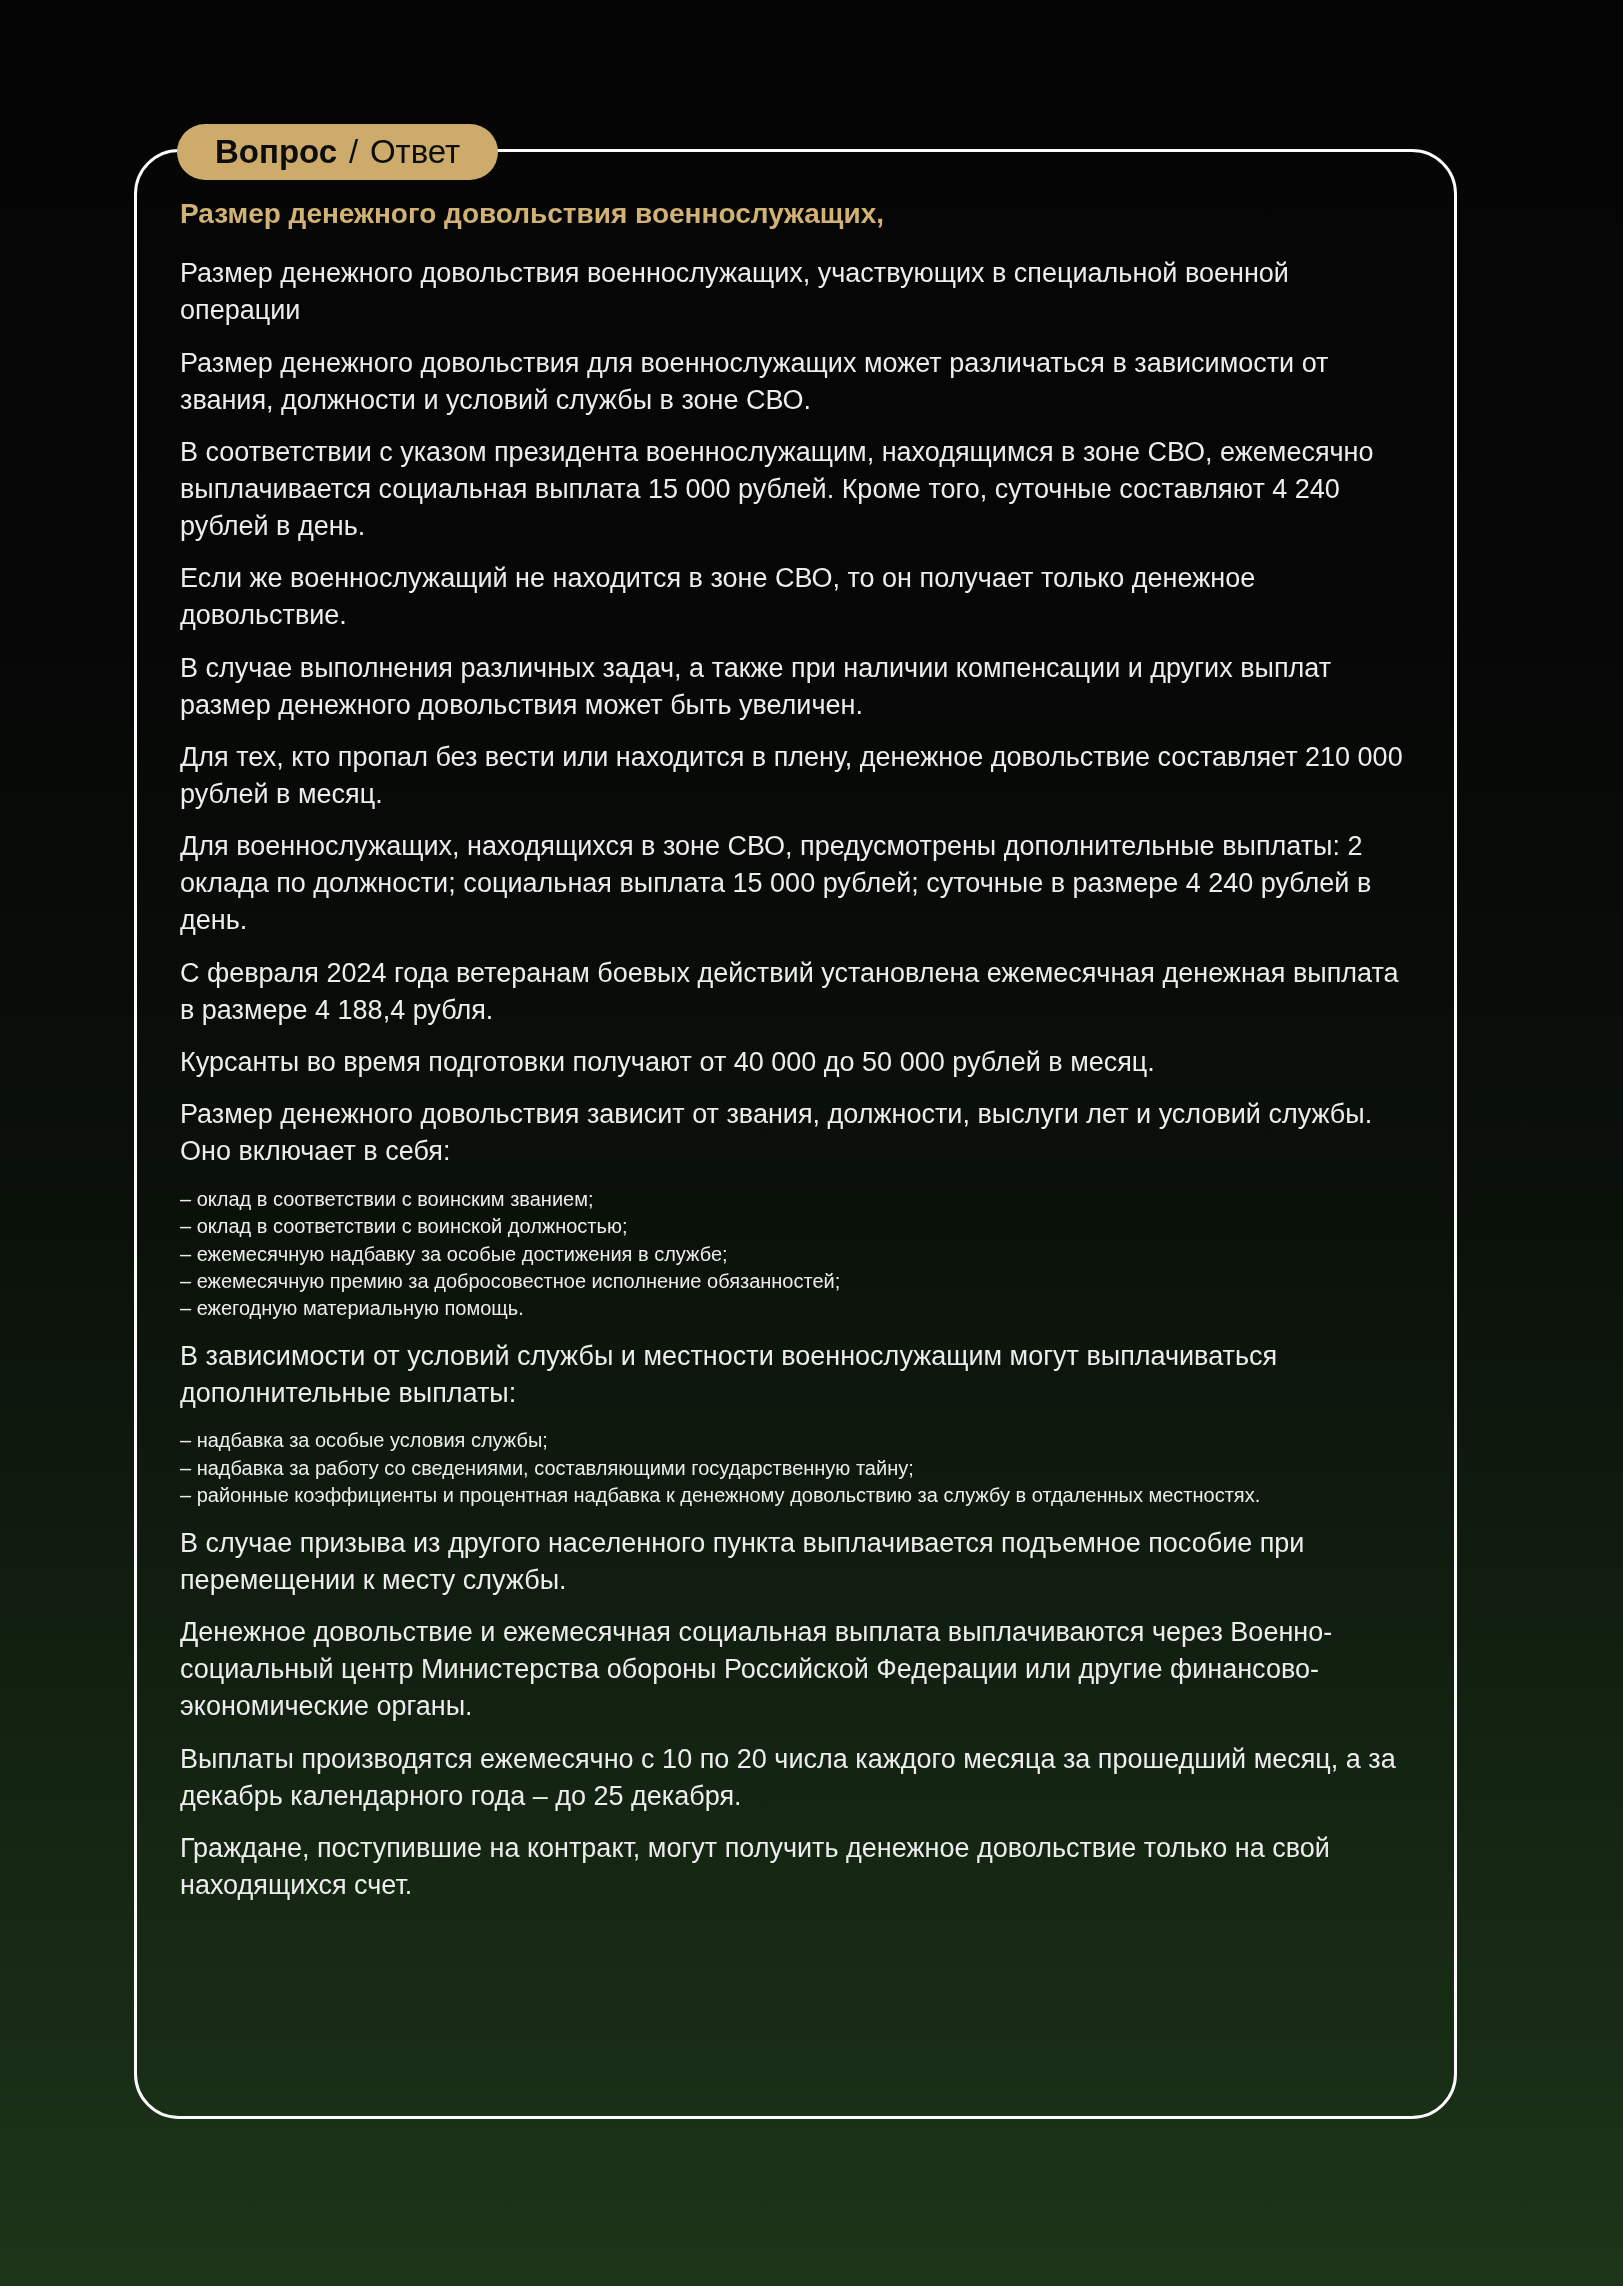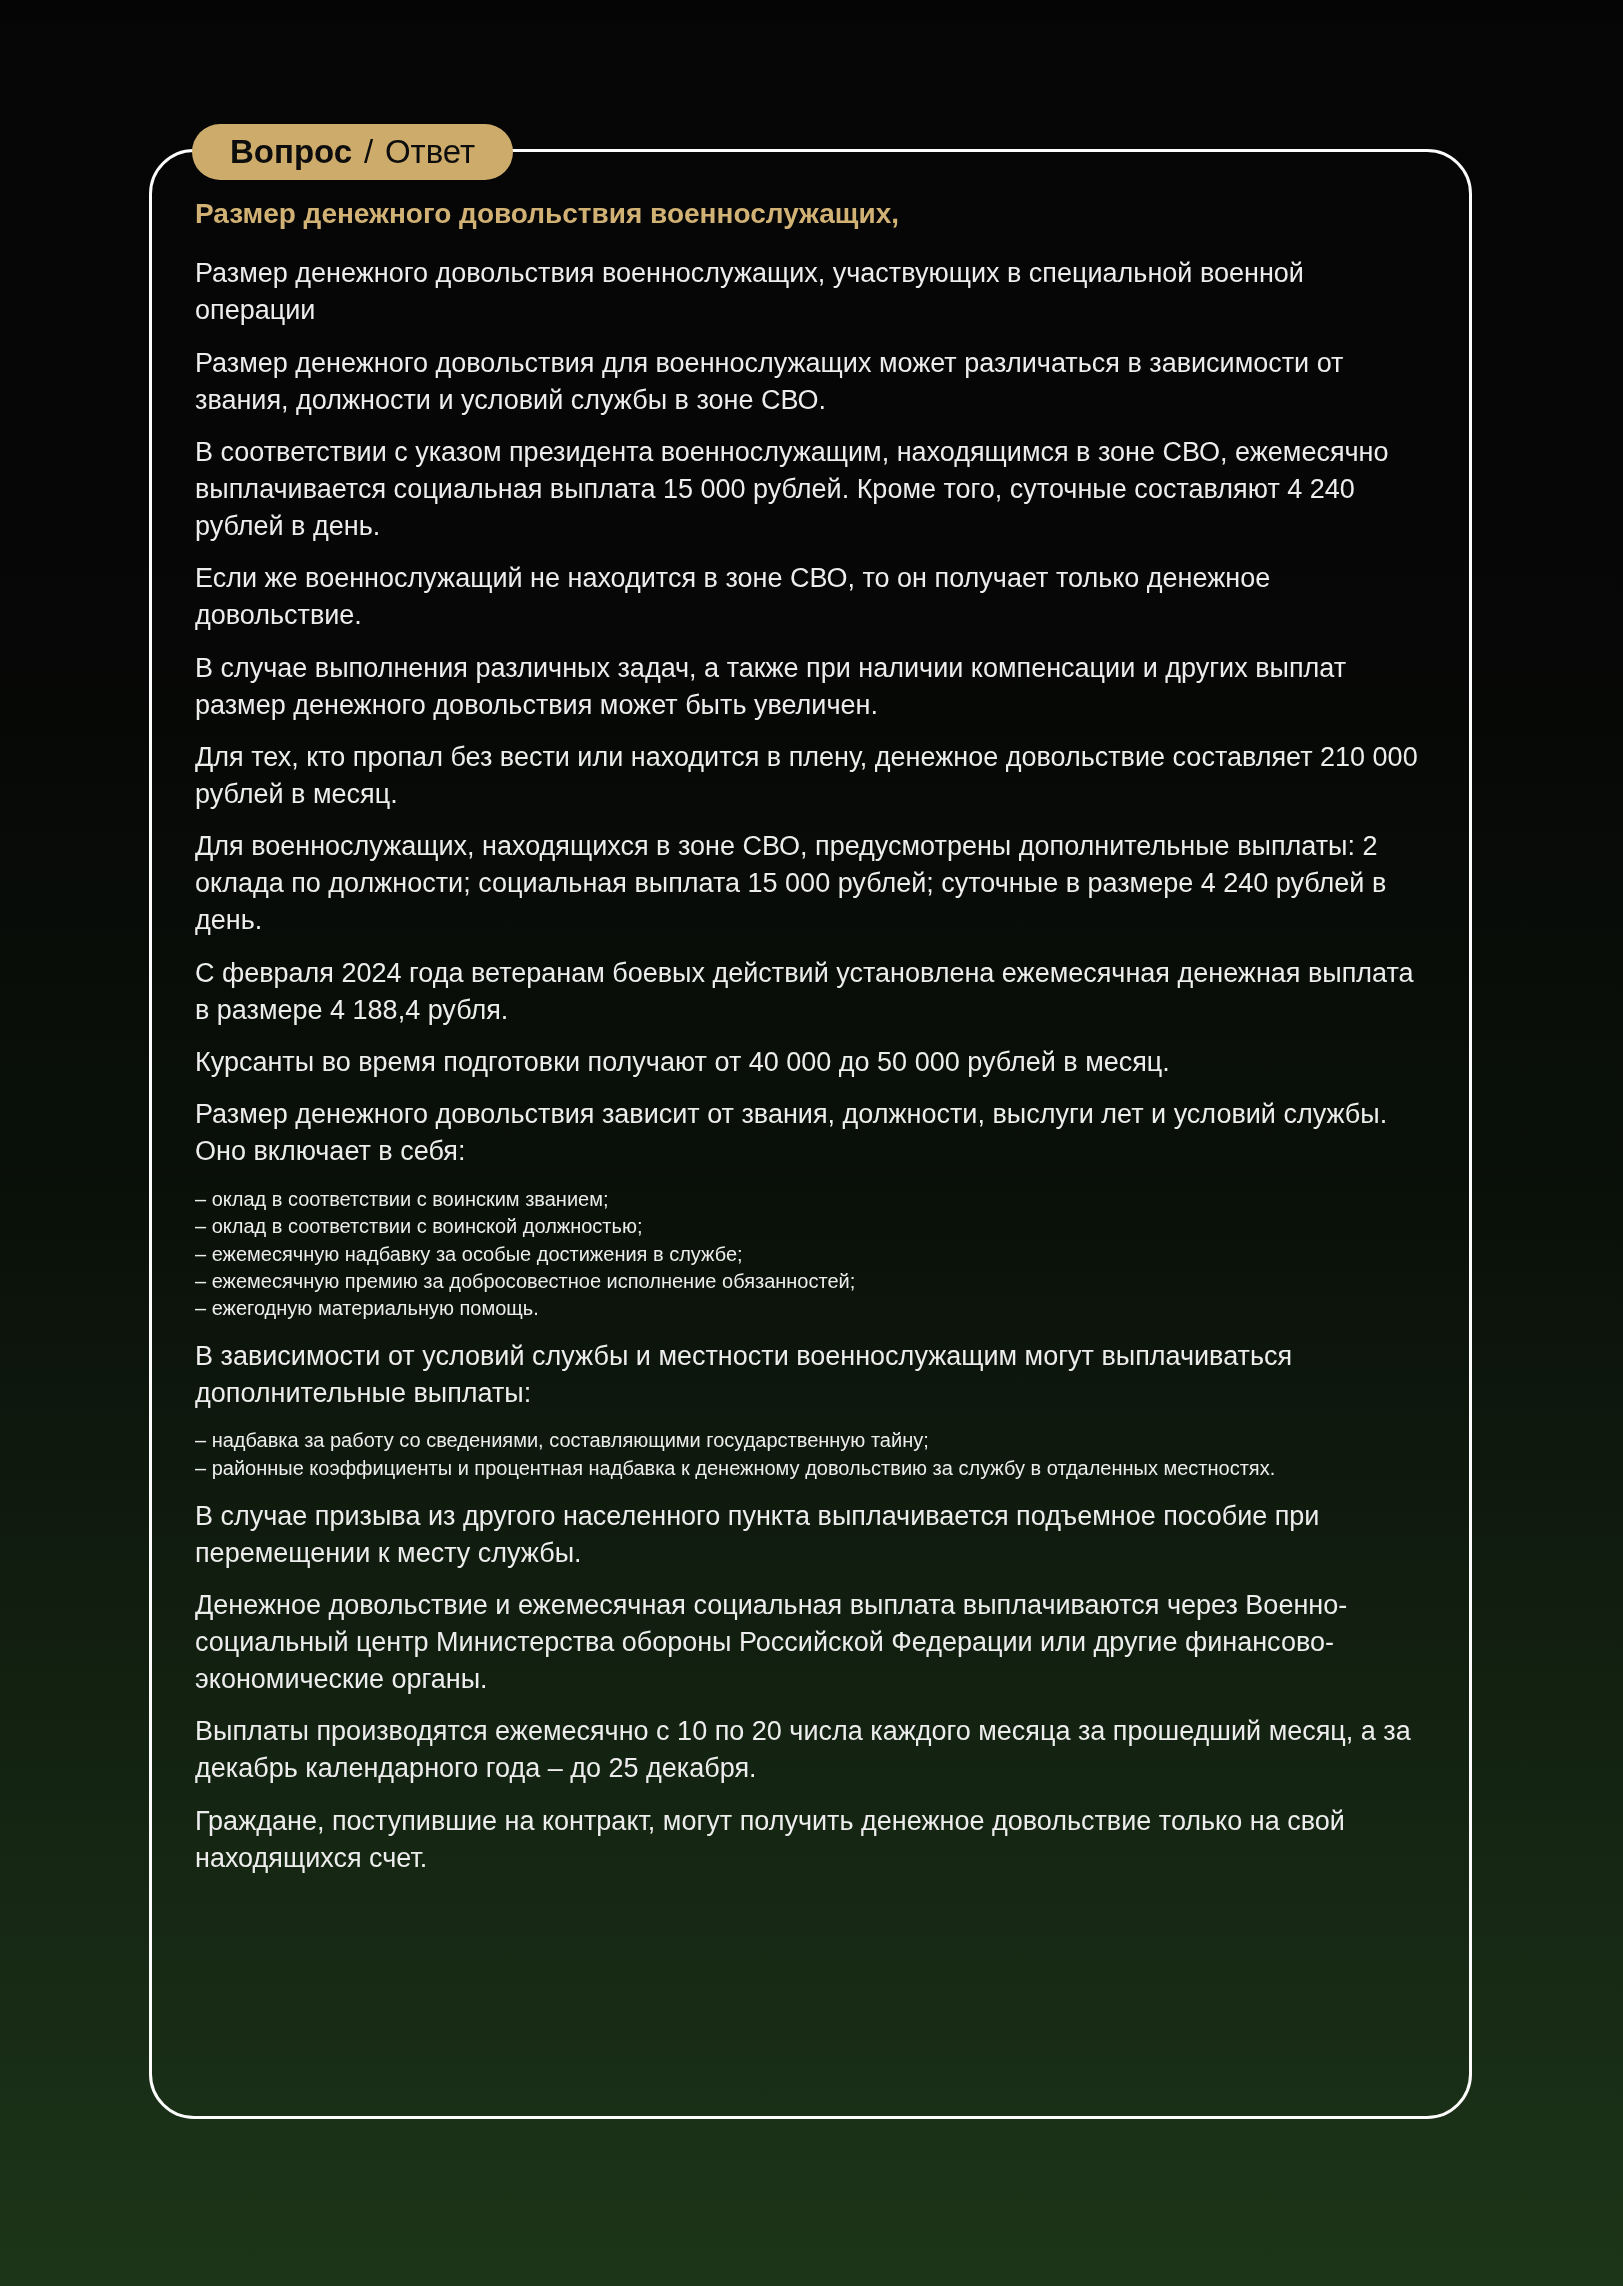--- a/index.html
+++ b/index.html
@@ -4,21 +4,21 @@
 <style>
   html,body{margin:0;padding:0;background:#050505;}
   .page{
     position:relative;
     width:1624px;height:2287px;
     overflow:hidden;
     background:linear-gradient(180deg,#050505 0%,#060706 28%,#0b120a 55%,#142412 78%,#1d3519 100%);
     font-family:"Liberation Sans","DejaVu Sans",sans-serif;
   }
   .panel{
-    position:absolute;left:149px;top:149px;
+    position:absolute;left:134px;top:149px;
     width:1323px;height:1970px;
     box-sizing:border-box;
     border:3.6px solid #fcfcfc;
     border-radius:45px;
   }
   .badge{
     position:absolute;top:-28px;left:40px;
     height:56px;
     background:#cdab6b;
     border-radius:29px;
@@ -87,20 +87,21 @@
         <div class="li">– оклад в соответствии с воинским званием;</div>
         <div class="li">– оклад в соответствии с воинской должностью;</div>
         <div class="li">– ежемесячную надбавку за особые достижения в службе;</div>
         <div class="li">– ежемесячную премию за добросовестное исполнение обязанностей;</div>
         <div class="li">– ежегодную материальную помощь.</div>
       </div>
 
       <p class="para">В зависимости от условий службы и местности военнослужащим могут выплачиваться дополнительные выплаты:</p>
 
       <div class="blist">
+        <div class="li">– надбавка за особые условия службы;</div>
         <div class="li">– надбавка за работу со сведениями, составляющими государственную тайну;</div>
         <div class="li">– районные коэффициенты и процентная надбавка к денежному довольствию за службу в отдаленных местностях.</div>
       </div>
 
       <p class="para">В случае призыва из другого населенного пункта выплачивается подъемное пособие при перемещении к месту службы.</p>
       <p class="para">Денежное довольствие и ежемесячная социальная выплата выплачиваются через Военно-социальный центр Министерства обороны Российской Федерации или другие финансово-экономические органы.</p>
       <p class="para">Выплаты производятся ежемесячно с 10 по 20 числа каждого месяца за прошедший месяц, а за декабрь календарного года – до 25 декабря.</p>
       <p class="para">Граждане, поступившие на контракт, могут получить денежное довольствие только на свой находящихся счет.</p>
 
     </div>

